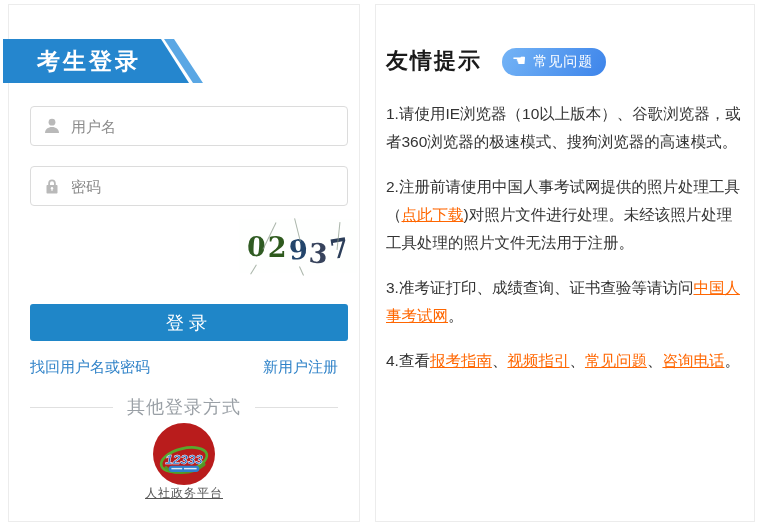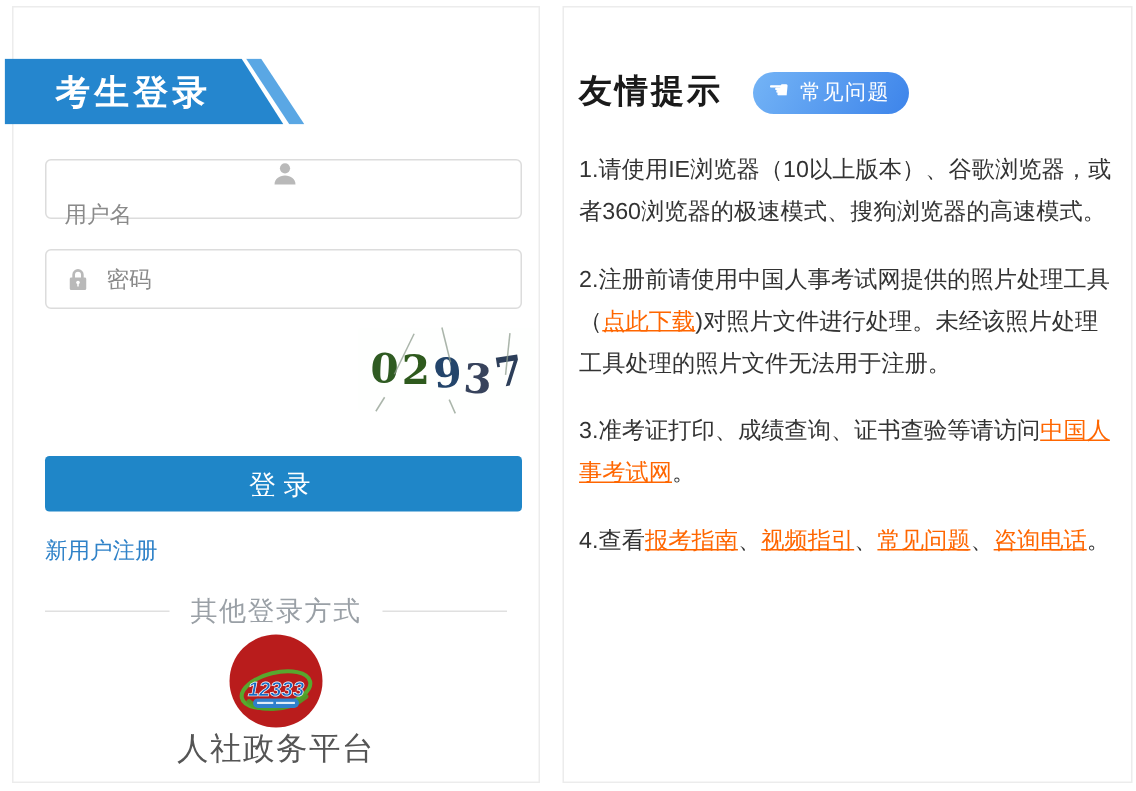--- a/index.html
+++ b/index.html
@@ -37,21 +37,21 @@
     line-height: 44px; color: #fff;
     font-size: 23px; font-weight: 700; letter-spacing: 3px;
   }
 
   
   .field {
     position: absolute; left: 21px; width: 318px; height: 40px;
     border: 1px solid #dcdcdc; border-radius: 4px; background: #fff;
     display: flex; align-items: center; gap: 10px; padding: 0 10px 0 12px;
   }
-  .field-user { top: 101px; flex-direction: column; }
+  .field-user { top: 101px; }
   .field-pass { top: 161px; align-items: center; }
   .field-code { top: 221px; width: 184px; }
   .f-icon { display: inline-flex; width: 18px; height: 18px; flex: 0 0 18px; }
   .field input {
     border: none; outline: none; background: transparent;
     width: 100%; font-size: 15px; color: #333;
     font-family: inherit;
   }
   .field input::placeholder { color: #8a8a8a; }
 
@@ -99,21 +99,21 @@
 
   
   .logo-wrap {
     position: absolute; left: 50%; top: 418px; transform: translateX(-50%);
     width: 62px; height: 62px; border-radius: 50%;
     background: #b91c1c; display: flex; align-items: flex-end; justify-content: center;
     cursor: pointer;
   }
   .platform-label {
     position: absolute; top: 480px; left: 0; width: 100%;
-    text-align: center; font-size: 21px; color: #555; letter-spacing: 1px;
+    text-align: center; font-size: 12px; color: #555; letter-spacing: 1px; text-decoration: underline;
   }
 
   
   .tips-header { position: relative; margin-top: 40px; height: 34px; }
   .tips-title {
     font-size: 22px; font-weight: 700; color: #1a1a1a; letter-spacing: 2px;
     line-height: 32px;
   }
   .faq-pill {
     position: absolute; left: 116px; top: 3px; height: 28px;
@@ -172,20 +172,21 @@
       <i class="noise n1"></i>
       <i class="noise n2"></i>
       <i class="noise n3"></i>
       <i class="noise n4"></i>
       <i class="noise n5"></i>
     </div>
 
     <button class="login-btn">登录</button>
 
     <div class="links-row">
+      <a>找回用户名或密码</a>
       <a>新用户注册</a>
     </div>
 
     <div class="divider">
       <span>其他登录方式</span>
     </div>
 
     <div class="logo-wrap">
       <svg viewBox="0 0 60 50" width="54" height="45">
         <ellipse cx="30" cy="22" rx="26" ry="12.5" fill="none" stroke="#58a82e" stroke-width="3" transform="rotate(-14 30 22)"></ellipse>

